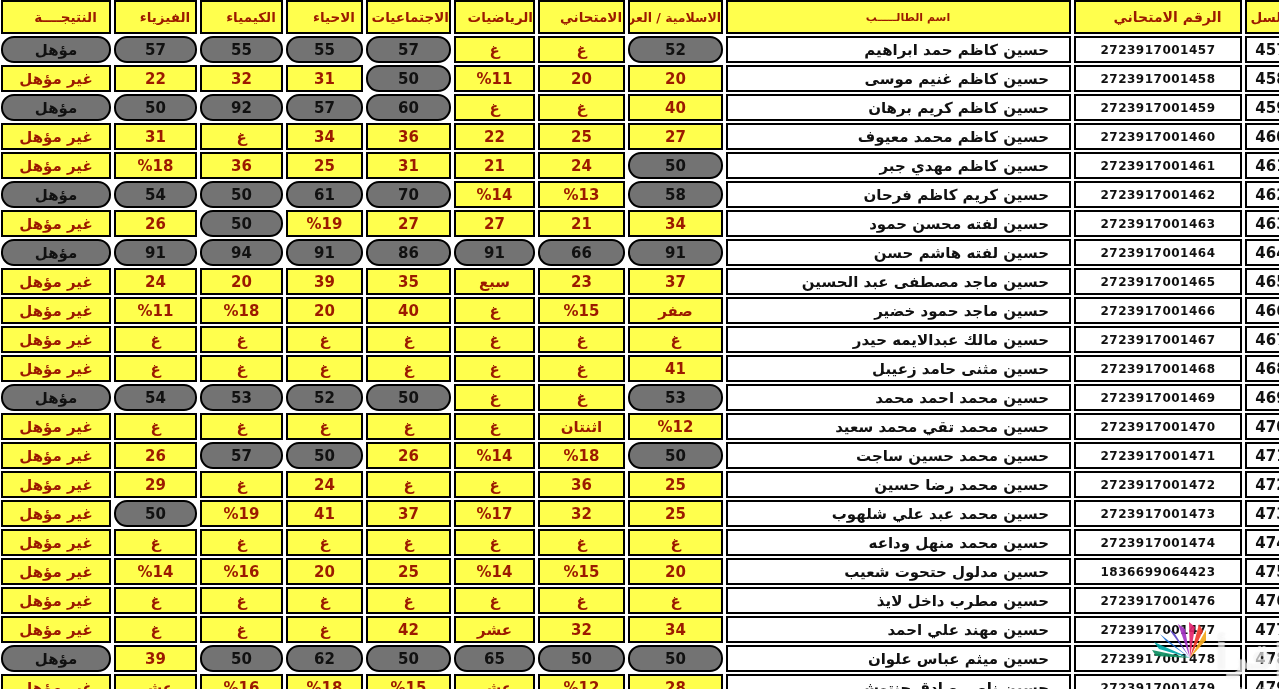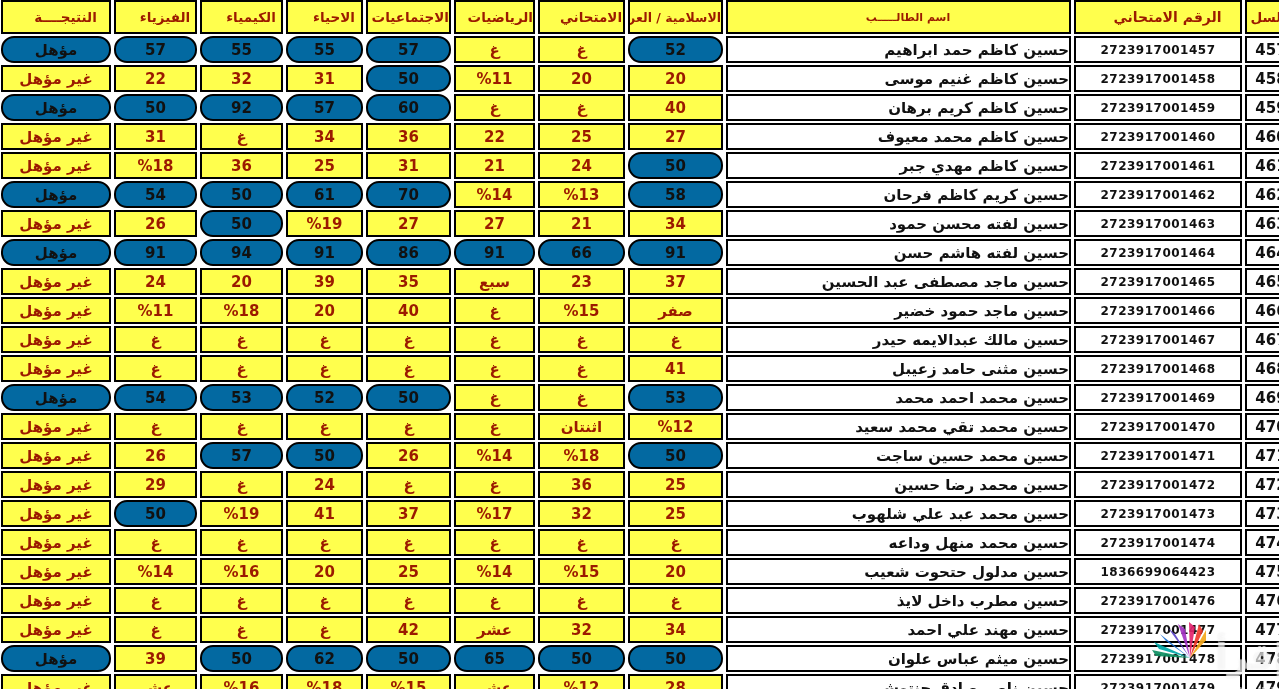--- a/index.html
+++ b/index.html
@@ -53,23 +53,24 @@
     padding-left:19px;
   }
   td{
     height:27px;
     font-size:15px;
     background:#ffffff;
     color:var(--black);
   }
   td.score{direction:ltr;}
   td.fail{background:var(--yellow);color:var(--red);}
-  td.pass{background:#0369a1;color:var(--black);border-radius:13px;}
+  td.pass{background:#737373;color:var(--black);border-radius:13px;}
   td.col-name{
     text-align:right;
+    padding-right:20px;
     font-size:15px;
   }
   td.col-exam_number{font-size:12px;letter-spacing:.5px;}
   td.col-serial{font-size:15px;}
   th.col-name{font-size:11px;}
   th.col-arabic{font-size:12.5px;}
   th.col-exam_number{font-size:14px;margin-top:26px;}
 
   
   col.c-serial{width:52px;}

